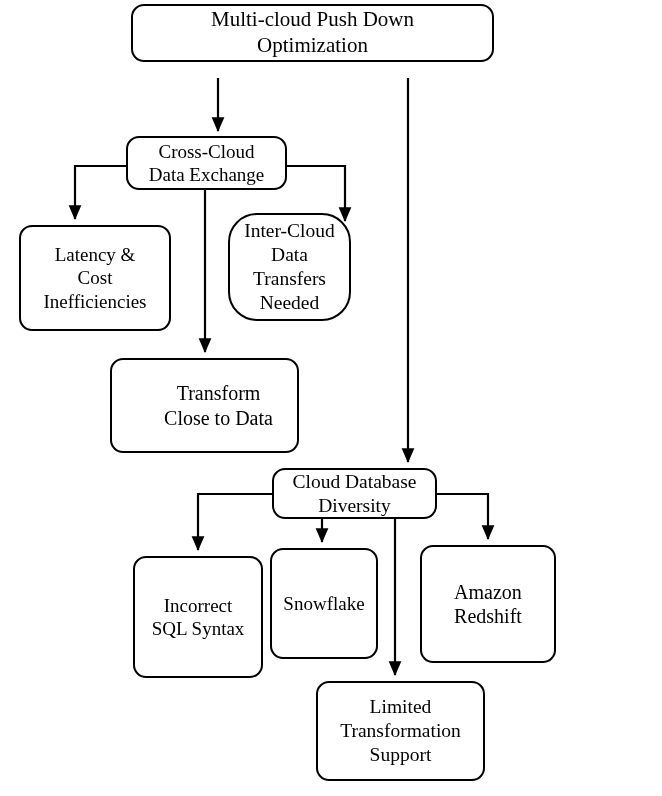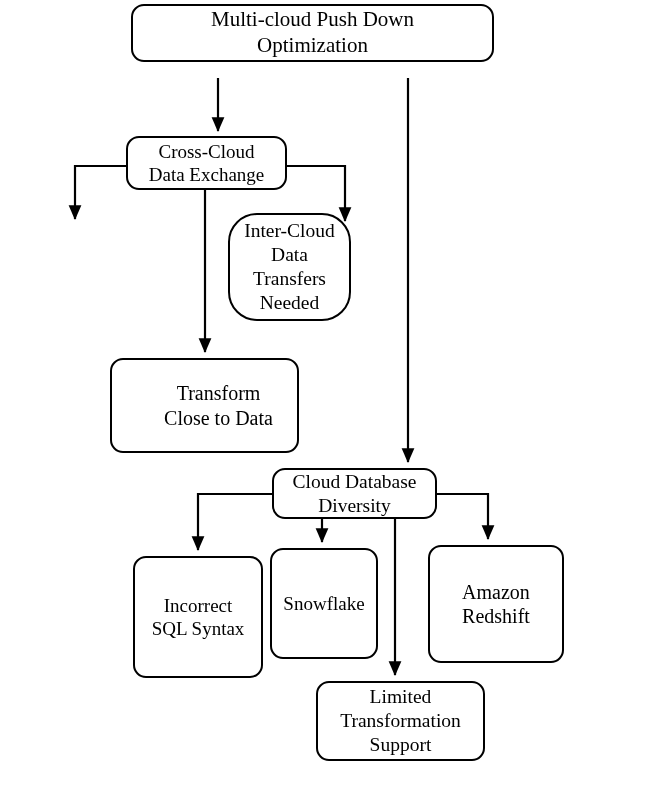--- a/index.html
+++ b/index.html
@@ -46,22 +46,22 @@
     padding: 0 4px;
   }
   .n-root    { left: 131px; top: 4px;  width: 363px; height: 58px;  font-size: 21px; }
   .n-cross   { left: 126px; top: 136px; width: 161px; height: 54px;  font-size: 19px; }
   .n-latency { left: 19px;  top: 225px; width: 152px; height: 106px; font-size: 19px; }
   .n-inter   { left: 228px; top: 213px; width: 123px; height: 108px; font-size: 19.5px; border-radius: 29px; }
   .n-transf  { left: 110px; top: 358px; width: 189px; height: 95px;  font-size: 20px; padding-left: 28px; }
   .n-diverse { left: 272px; top: 468px; width: 165px; height: 51px;  font-size: 19.5px; }
   .n-sql     { left: 133px; top: 556px; width: 130px; height: 122px; font-size: 19px; }
   .n-snow    { left: 270px; top: 548px; width: 108px; height: 111px; font-size: 19px; }
-  .n-redshift{ left: 420px; top: 545px; width: 136px; height: 118px; font-size: 20px; margin-left: 8px; }
-  .n-limited { left: 316px; top: 681px; width: 169px; height: 80px; font-size: 19.5px; justify-content: center; }
+  .n-redshift{ left: 420px; top: 545px; width: 136px; height: 118px; font-size: 20px; }
+  .n-limited { left: 316px; top: 681px; width: 169px; height: 100px; font-size: 19.5px; justify-content: center; }
 </style>
 </head>
 <body>
 
 <div id="canvas">
 
   <svg id="edges" viewBox="0 0 662 796" width="662" height="796" xmlns="http://www.w3.org/2000/svg">
     <defs>
       <marker id="arrowhead" markerWidth="9" markerHeight="9" refX="6.2" refY="3.1" orient="auto" markerUnits="strokeWidth">
         <path d="M0,0.2 L6.6,3.1 L0,6.0 z" fill="#000000"></path>
@@ -90,20 +90,25 @@
   <div class="node n-root">
     <span class="label">Multi-cloud Push Down
 Optimization</span>
   </div>
 
   <div class="node n-cross">
     <span class="label">Cross-Cloud
 Data Exchange</span>
   </div>
 
+  <div class="node n-latency">
+    <span class="label">Latency &amp;
+Cost
+Inefficiencies</span>
+  </div>
 
   <div class="node n-inter">
     <span class="label">Inter-Cloud
 Data Transfers
 Needed</span>
   </div>
 
   <div class="node n-transf">
     <span class="label">Transform
 Close to Data</span>

